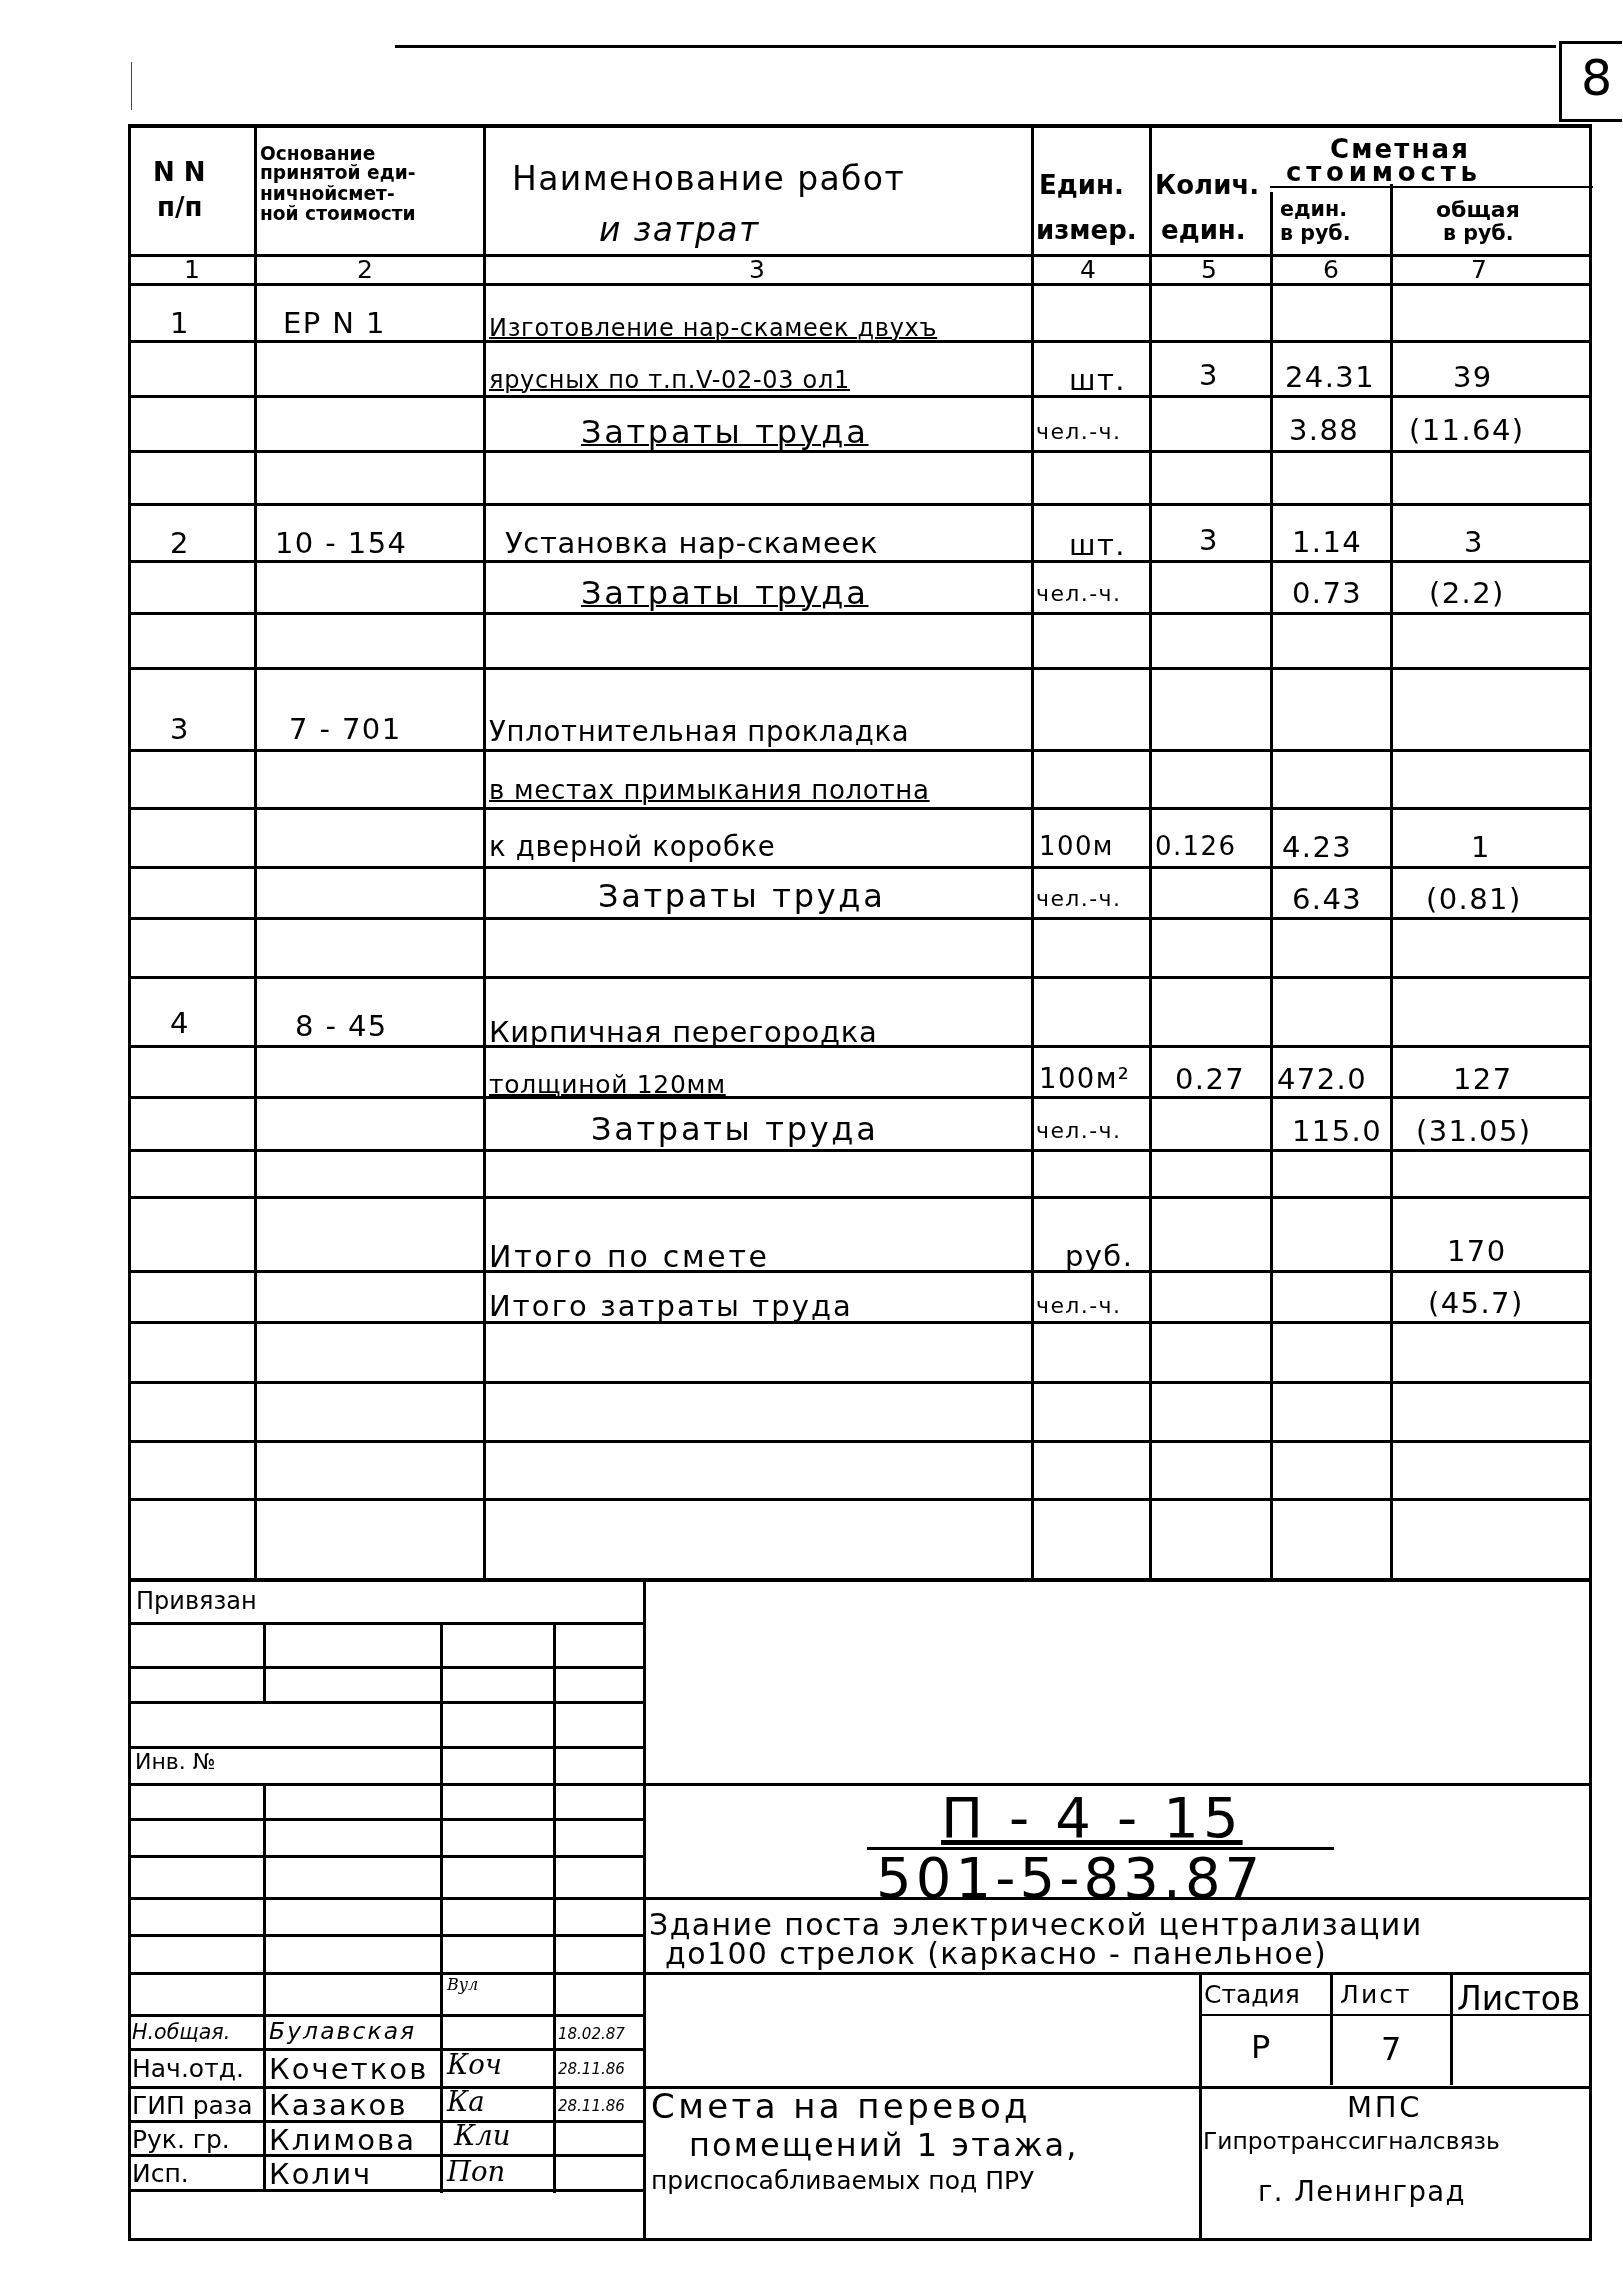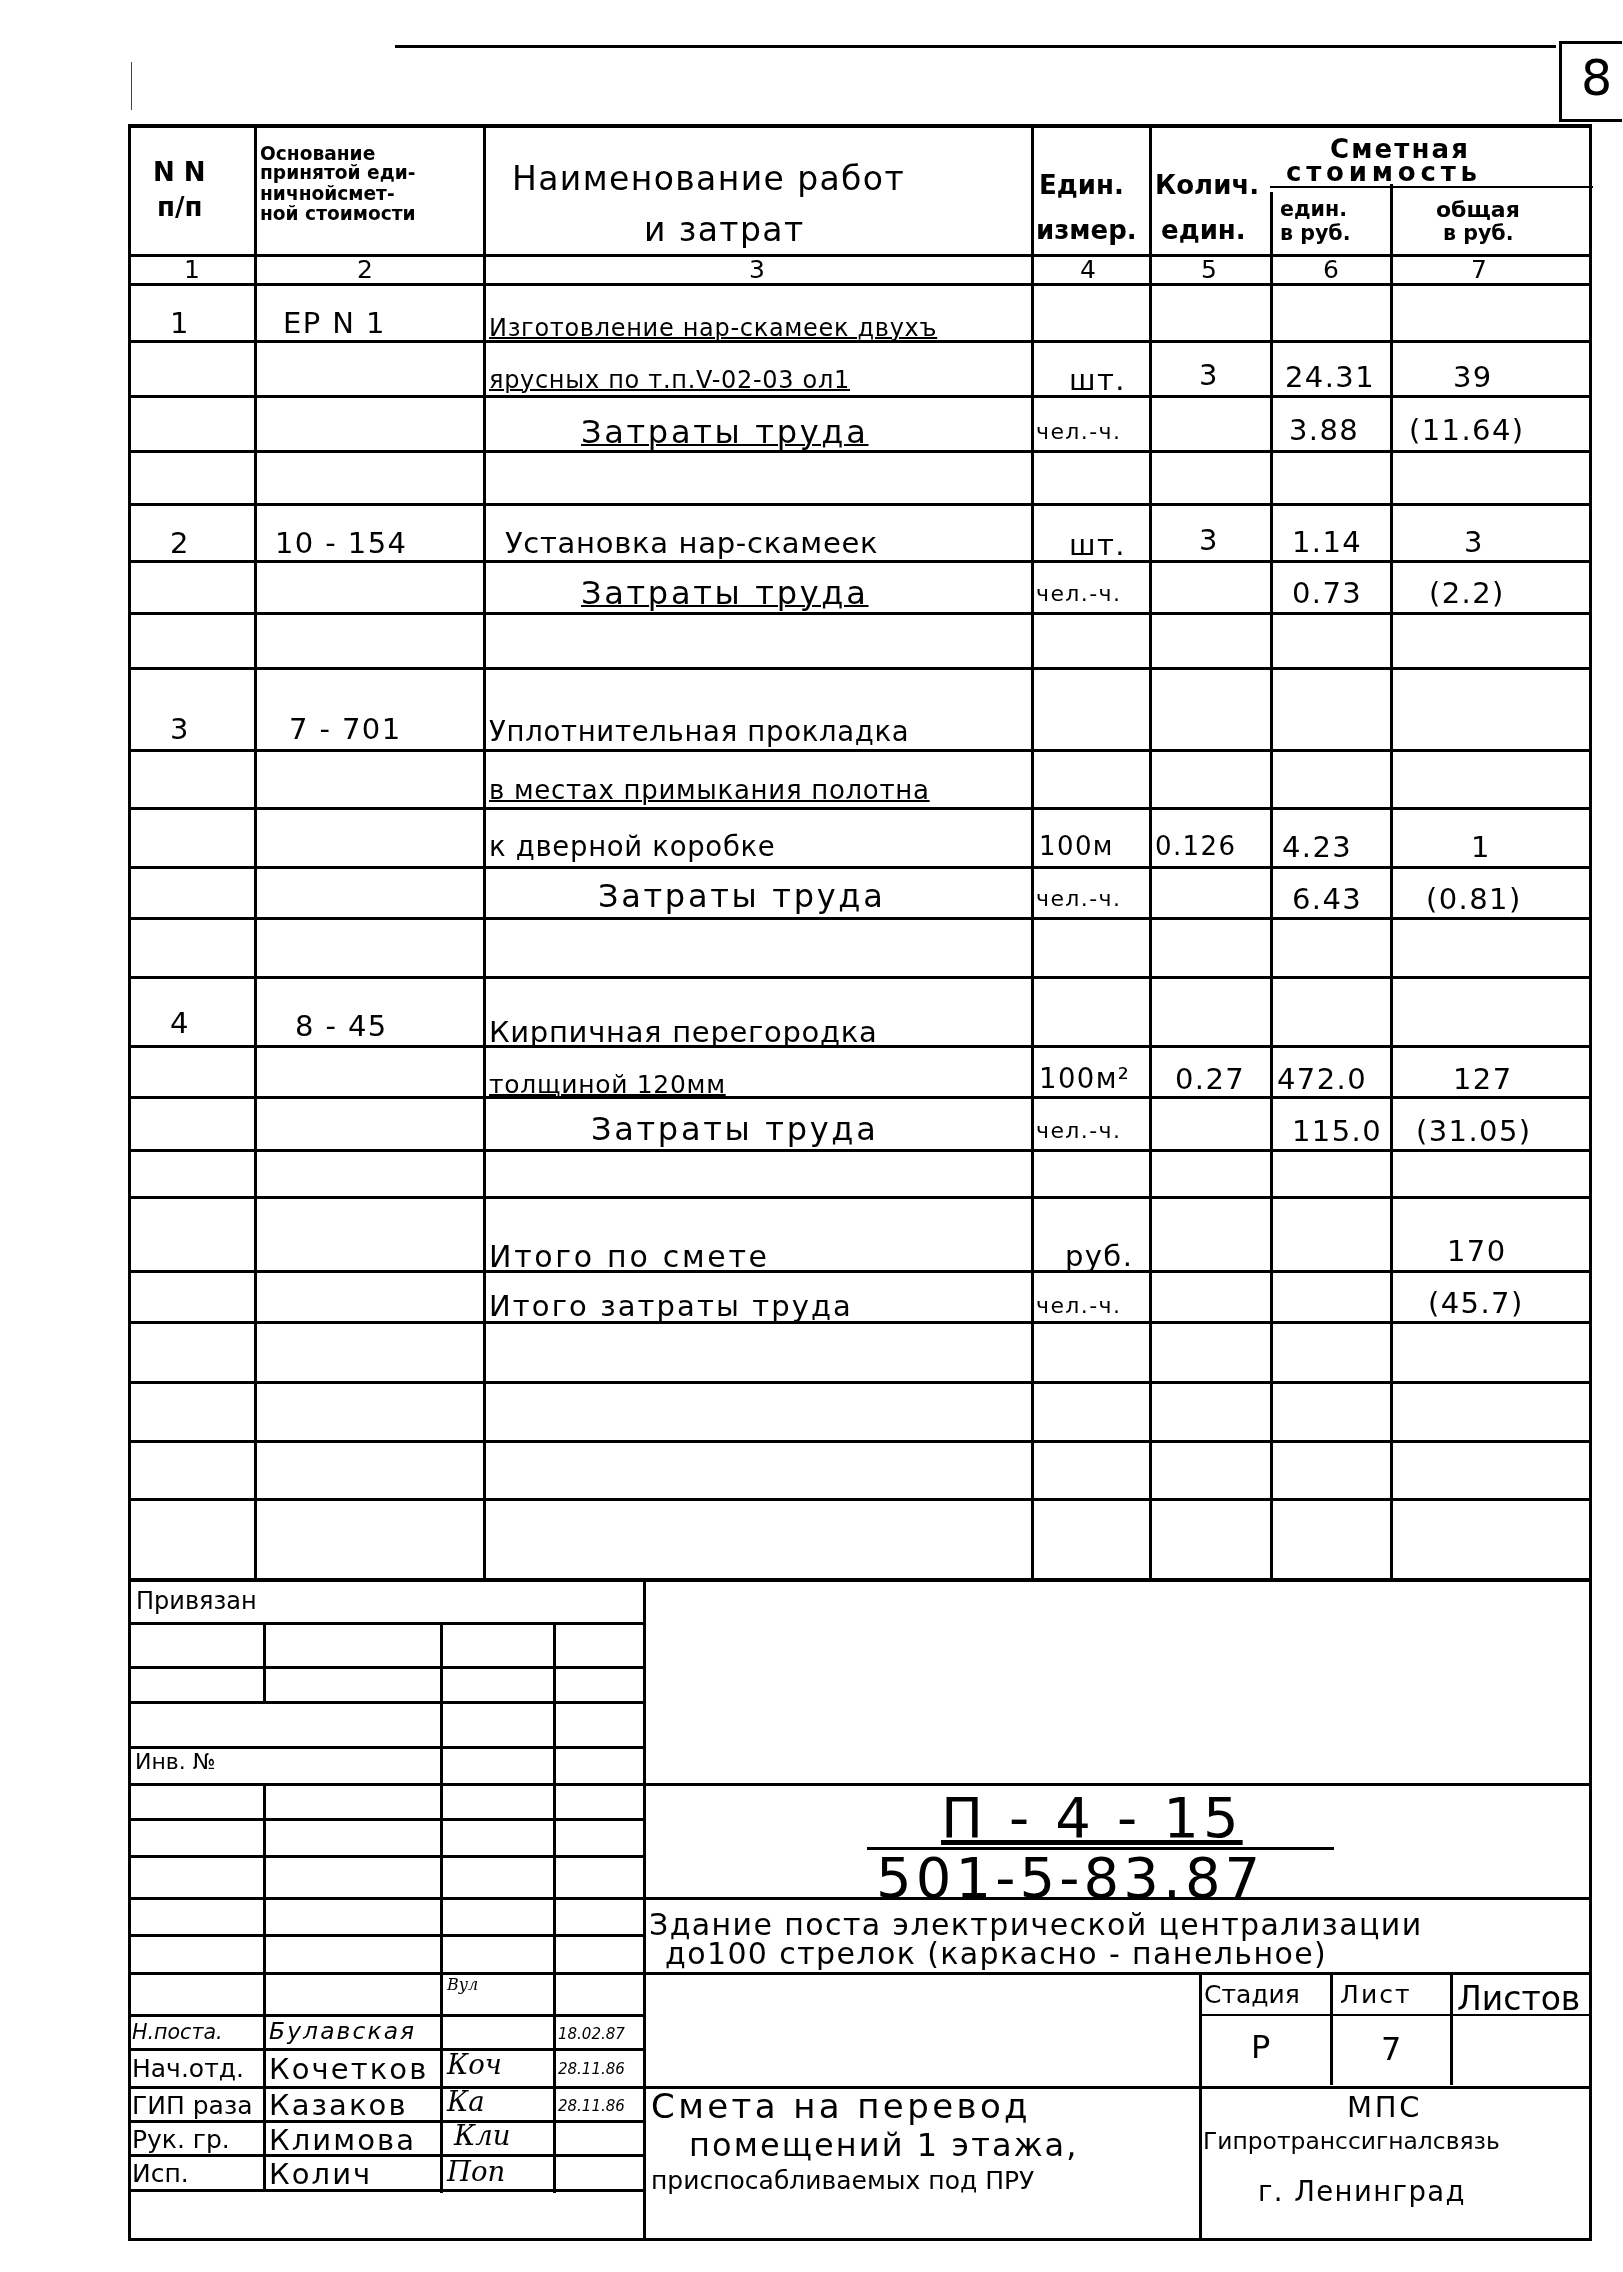--- a/index.html
+++ b/index.html
@@ -60,21 +60,21 @@
 
 <div class="txt hdr-mid" style="left:153px; top:159px;">N N</div>
 <div class="txt hdr-mid" style="left:157px; top:194px;">п/п</div>
 
 <div class="txt hdr-small" style="left:260px; top:143px;">Основание</div>
 <div class="txt hdr-small" style="left:260px; top:162px;">принятой еди-</div>
 <div class="txt hdr-small" style="left:260px; top:183px;">ничнойсмет-</div>
 <div class="txt hdr-small" style="left:260px; top:203px;">ной стоимости</div>
 
 <div class="txt hdr-big" style="left:512px; top:162px;">Наименование работ</div>
-<div class="txt hdr-big" style="left:644px; top:213px;">и затрат</div>
+<div class="txt hdr-big" style="left:599px; top:213px;font-style:italic;">и затрат</div>
 
 <div class="txt hdr-mid" style="left:1039px; top:172px;">Един.</div>
 <div class="txt hdr-mid" style="left:1036px; top:217px;">измер.</div>
 
 <div class="txt hdr-mid" style="left:1155px; top:172px;">Колич.</div>
 <div class="txt hdr-mid" style="left:1161px; top:217px;">един.</div>
 
 <div class="txt hdr-mid" style="left:1330px; top:136px; letter-spacing:2.1px;">Сметная</div>
 <div class="txt hdr-mid" style="left:1286px; top:159px; letter-spacing:4.8px;">стоимость</div>
 <div class="txt hdr-small" style="left:1280px; top:199px; font-size:20.6px;">един.</div>
@@ -261,21 +261,21 @@
 
 <div class="txt" style="left:651px; top:2089px; font-size:34px; letter-spacing:3.4px;">Смета на перевод</div>
 <div class="txt" style="left:689px; top:2129px; font-size:32px; letter-spacing:2.1px;">помещений 1 этажа,</div>
 <div class="txt" style="left:651px; top:2168px; font-size:25px;">приспосабливаемых под ПРУ</div>
 
 <div class="txt" style="left:1347px; top:2093px; font-size:29px; letter-spacing:2.7px;">МПС</div>
 <div class="txt" style="left:1203px; top:2130px; font-size:23.4px;">Гипротранссигналсвязь</div>
 <div class="txt" style="left:1258px; top:2178px; font-size:27.5px; letter-spacing:1.4px;">г. Ленинград</div>
 
 <div>
-  <div class="txt sig-role" style="left:132px; top:2022px; font-style:italic; font-size:20.6px;">Н.поста.</div>
+  <div class="txt sig-role" style="left:132px; top:2022px; font-style:italic; font-size:20.6px;">Н.общая.</div>
   <div class="txt sig-name" style="left:269px; top:2020px; font-style:italic; font-size:23.4px;">Булавская</div>
   <div class="txt signature" style="left:447px; top:1977px; font-size:16px;">Вул</div>
   <div class="txt sig-date" style="left:558px; top:2027px;">18.02.87</div>
 </div>
 <div>
   <div class="txt sig-role" style="left:132px; top:2056px;">Нач.отд.</div>
   <div class="txt sig-name" style="left:269px; top:2055px;">Кочетков</div>
   <div class="txt signature" style="left:447px; top:2051px;">Коч</div>
   <div class="txt sig-date" style="left:558px; top:2062px;">28.11.86</div>
 </div>

